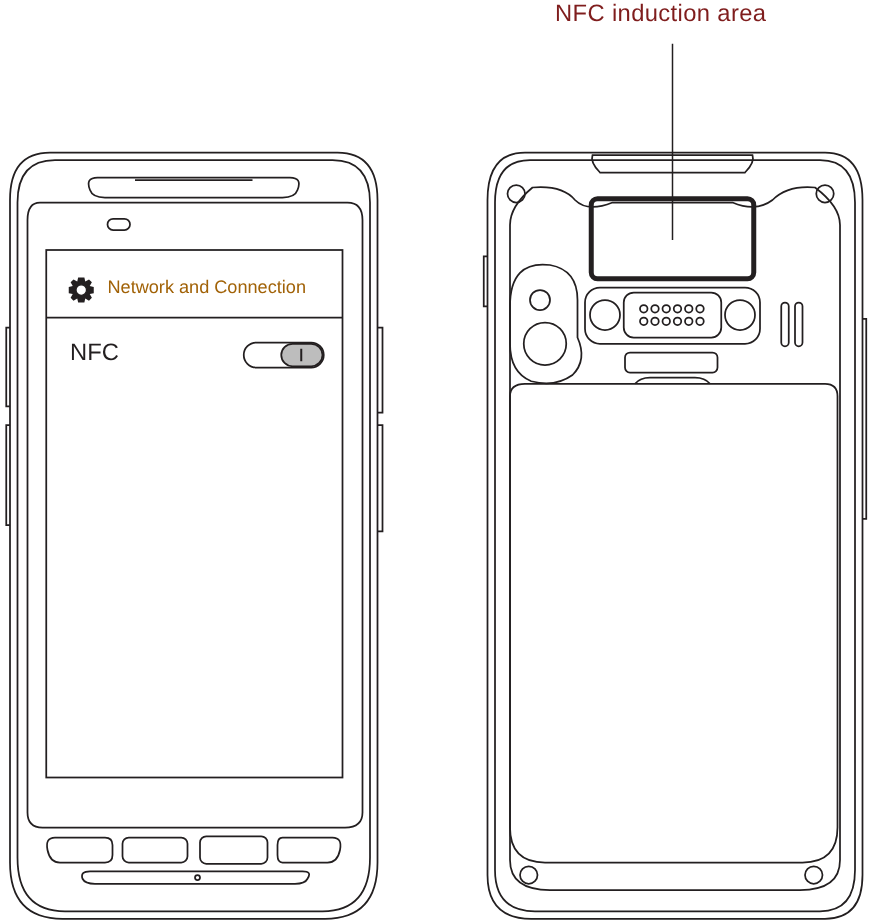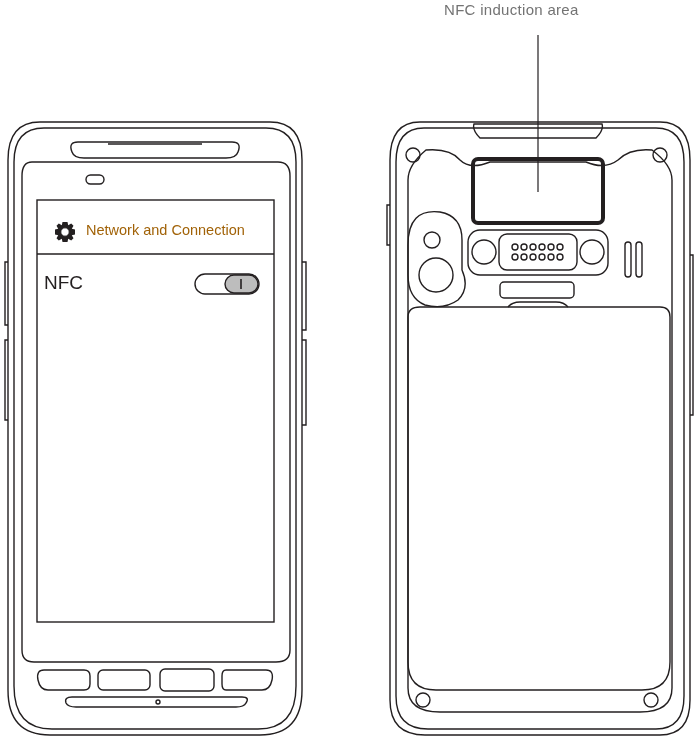--- a/index.html
+++ b/index.html
@@ -1,20 +1,20 @@
 <!DOCTYPE html>
 <html><head>
 <meta charset="utf-8">
 <style>
   html,body{margin:0;padding:0;background:#ffffff;}
   body{width:696px;height:737px;position:relative;overflow:hidden;font-family:"Liberation Sans","DejaVu Sans",sans-serif;}
   svg{position:absolute;left:0;top:0;}
   .ln{fill:none;stroke:#231f20;stroke-width:1.4;}
   .thick{fill:none;stroke:#231f20;stroke-width:4;}
-  .lbl{position:absolute;color:#737373;font-size:15px;letter-spacing:0.3px;white-space:nowrap;text-align:right;}
+  .lbl{position:absolute;color:#7f1d1d;font-size:19px;letter-spacing:0.3px;white-space:nowrap;text-align:right;}
   .scr-title{position:absolute;font-size:14.5px;color:#a16207;white-space:nowrap;}
   .nfc{position:absolute;font-size:19px;color:#231f20;}
 </style>
 </head>
 <body>
 
 <svg width="696" height="737" viewBox="0 0 696 737">
 
   <g>
 
@@ -104,13 +104,13 @@
     <path class="ln" d="M508,307 Q512,302 520,302 L556,302 Q564,302 568,307"></path>
 
     <path class="ln" d="M420,307 L660,307 Q670,307 670,317 L670,662 Q670,690 642,690 L436,690 Q408,690 408,662 L408,317 Q408,307 420,307 Z"></path>
 
     <line x1="538" y1="35" x2="538" y2="192" stroke="#231f20" stroke-width="1.2"></line>
   </g>
 </svg>
 
 <div class="lbl" style="left:444px;top:1px;">NFC induction area</div>
 <div class="scr-title" style="left:86px;top:222px;">Network and Connection</div>
-<div class="nfc" style="left:44px;top:272px;">NFC</div>
+<div class="nfc" style="left:56px;top:272px;">NFC</div>
 
 </body></html>

